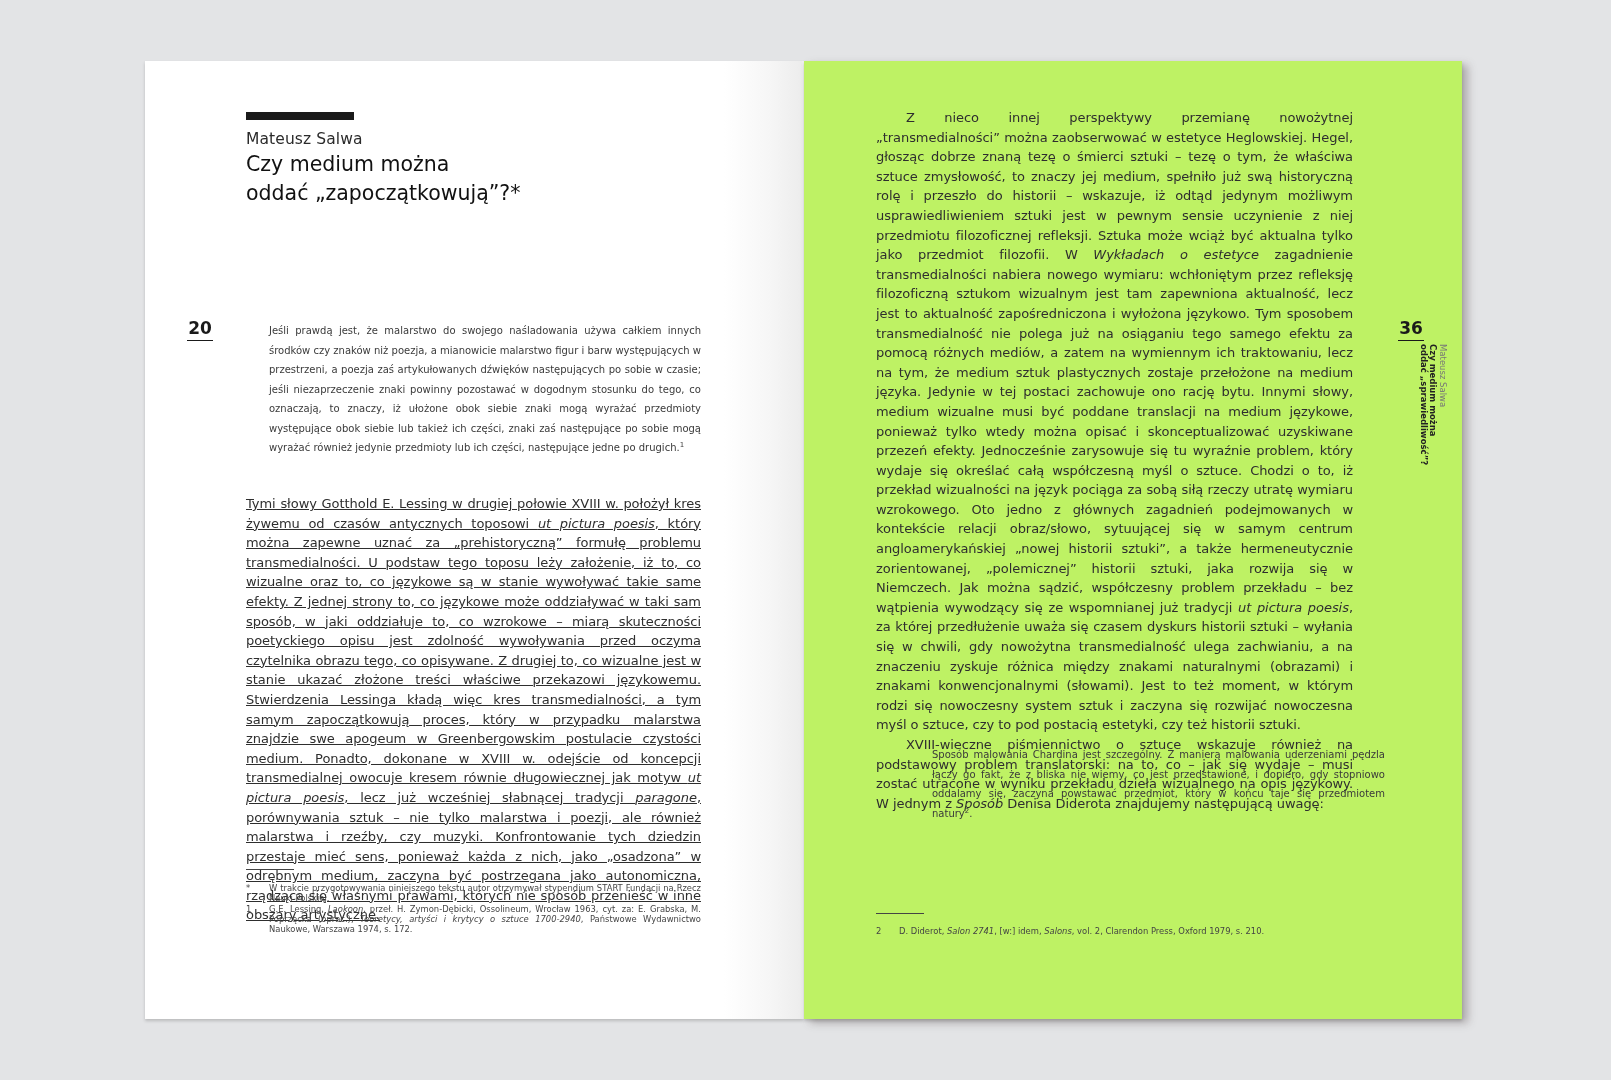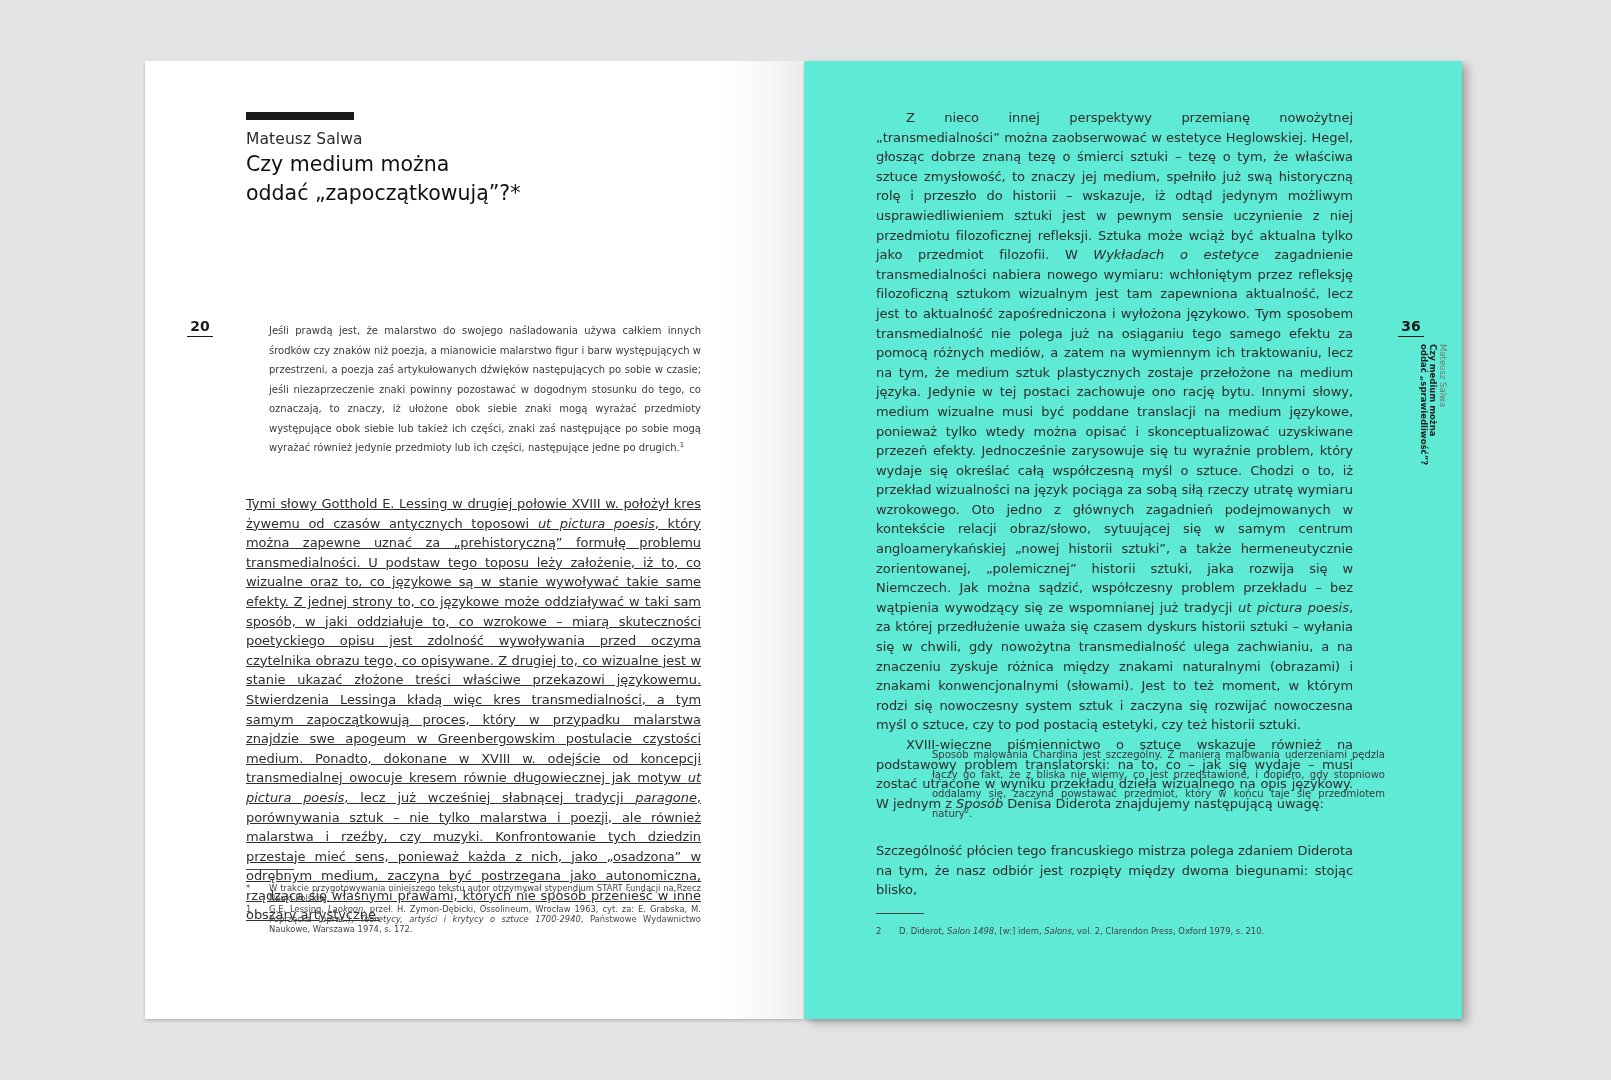--- a/index.html
+++ b/index.html
@@ -11,21 +11,21 @@
     font-family: "DejaVu Sans", sans-serif;
     color: #2b2b2b;
   }
   .spread {
     position: absolute;
     left: 145px; top: 61px;
     width: 1317px; height: 958px;
   }
   .page {
     position: absolute; top: 0; height: 958px;
-    background: #5eead4;
+    background: #bef264;
     box-shadow: 0 2px 3px rgba(0,0,0,0.18);
   }
   .page-left {
     left: 0; width: 658px;
     background: linear-gradient(to right, #ffffff 0%, #ffffff 88%, #f6f6f6 95%, #ececec 100%);
   }
   .page-right {
     left: 659px; width: 658px;
     box-shadow: 6px 4px 8px rgba(80,70,70,0.35), 0 2px 3px rgba(0,0,0,0.18);
   }
@@ -41,21 +41,21 @@
   .author {
     position: absolute; left: 101px; top: 69px;
     font-size: 15.5px; color: #2b2b2b; letter-spacing: 0.1px;
   }
   .title {
     position: absolute; left: 101px; top: 89px;
     font-size: 20.5px; line-height: 29px; color: #111;
     font-weight: normal; margin: 0;
   }
   .page-num {
-    position: absolute; font-size: 14px; font-weight: bold; color: #1a1a1a;
+    position: absolute; font-size: 17px; font-weight: bold; color: #1a1a1a;
     text-align: center; width: 26px;
   }
   .page-num::after {
     content: ""; position: absolute; left: 0; right: 0; bottom: -3px;
     height: 1.5px; background: #1a1a1a;
   }
   .pn-left { left: 42px; top: 257px; }
   .pn-right { left: 594px; top: 257px; }
 
   .body-text {
@@ -122,27 +122,24 @@
   <div class="page page-right">
     <div class="body-text" style="left:72px; top:47px; width:477px;">
       <p class="indent" id="right-p1"><span>Z nieco innej perspektywy przemianę nowożytnej „transmedialności” można zaobserwować w estetyce Heglowskiej. Hegel, głosząc dobrze znaną tezę o śmierci sztuki – tezę o tym, że właściwa sztuce zmysłowość, to znaczy jej medium, spełniło już swą historyczną rolę i przeszło do historii – wskazuje, iż odtąd jedynym możliwym usprawiedliwieniem sztuki jest w pewnym sensie uczynienie z niej przedmiotu filozoficznej refleksji. Sztuka może wciąż być aktualna tylko jako przedmiot filozofii. W </span><em>Wykładach o estetyce</em><span> zagadnienie transmedialności nabiera nowego wymiaru: wchłoniętym przez refleksję filozoficzną sztukom wizualnym jest tam zapewniona aktualność, lecz jest to aktualność zapośredniczona i wyłożona językowo. Tym sposobem transmedialność nie polega już na osiąganiu tego samego efektu za pomocą różnych mediów, a zatem na wymiennym ich traktowaniu, lecz na tym, że medium sztuk plastycznych zostaje przełożone na medium języka. Jedynie w tej postaci zachowuje ono rację bytu. Innymi słowy, medium wizualne musi być poddane translacji na medium językowe, ponieważ tylko wtedy można opisać i skonceptualizować uzyskiwane przezeń efekty. Jednocześnie zarysowuje się tu wyraźnie problem, który wydaje się określać całą współczesną myśl o sztuce. Chodzi o to, iż przekład wizualności na język pociąga za sobą siłą rzeczy utratę wymiaru wzrokowego. Oto jedno z głównych zagadnień podejmowanych w kontekście relacji obraz/słowo, sytuującej się w samym centrum angloamerykańskiej „nowej historii sztuki”, a także hermeneutycznie zorientowanej, „polemicznej” historii sztuki, jaka rozwija się w Niemczech. Jak można sądzić, współczesny problem przekładu – bez wątpienia wywodzący się ze wspomnianej już tradycji </span><em>ut pictura poesis</em><span>, za której przedłużenie uważa się czasem dyskurs historii sztuki – wyłania się w chwili, gdy nowożytna transmedialność ulega zachwianiu, a na znaczeniu zyskuje różnica między znakami naturalnymi (obrazami) i znakami konwencjonalnymi (słowami). Jest to też moment, w którym rodzi się nowoczesny system sztuk i zaczyna się rozwijać nowoczesna myśl o sztuce, czy to pod postacią estetyki, czy też historii sztuki.</span></p>
       <p class="indent" id="right-p2"><span>XVIII-wieczne piśmiennictwo o sztuce wskazuje również na podstawowy problem translatorski: na to, co – jak się wydaje – musi zostać utracone w wyniku przekładu dzieła wizualnego na opis językowy. W jednym z </span><em>Sposób</em><span> Denisa Diderota znajdujemy następującą uwagę:</span></p>
     </div>
 
     <div class="quote" style="left:96px; top:684px; width:453px;margin-left:32px;">
       <p><span>Sposób malowania Chardina jest szczególny. Z manierą malowania uderzeniami pędzla łączy go fakt, że z bliska nie wiemy, co jest przedstawione, i dopiero, gdy stopniowo oddalamy się, zaczyna powstawać przedmiot, który w końcu  taje się przedmiotem natury</span><sup>2</sup><span>.</span></p>
     </div>
 
-    <div class="body-text" style="left:72px; top:780px; width:477px;">
-      <p>Szczególność płócien tego francuskiego mistrza polega zdaniem Diderota na tym, że nasz odbiór jest rozpięty między dwoma biegunami: stojąc blisko,</p>
-    </div>
 
     <div class="fn-rule" style="left:72px; top:852px;"></div>
     <div class="footnotes" id="right-fns" style="left:72px; top:865px; width:477px;">
-        <div class="fn"><span class="fn-mark">2</span><span>D. Diderot, </span><em>Salon 1498</em><span>, [w:] idem, </span><em>Salons</em><span>, vol. 2, Clarendon Press, Oxford 1979, s. 210.</span></div>
+        <div class="fn"><span class="fn-mark">2</span><span>D. Diderot, </span><em>Salon 2741</em><span>, [w:] idem, </span><em>Salons</em><span>, vol. 2, Clarendon Press, Oxford 1979, s. 210.</span></div>
       </div>
 
     <div class="page-num pn-right">36</div>
     <div class="running-head">
       <span class="rh-author">Mateusz Salwa</span><br>
       <span class="rh-title">Czy medium można</span><br>
       <span class="rh-title">oddać „sprawiedliwość”?</span>
     </div>
   </div>
 </div>

